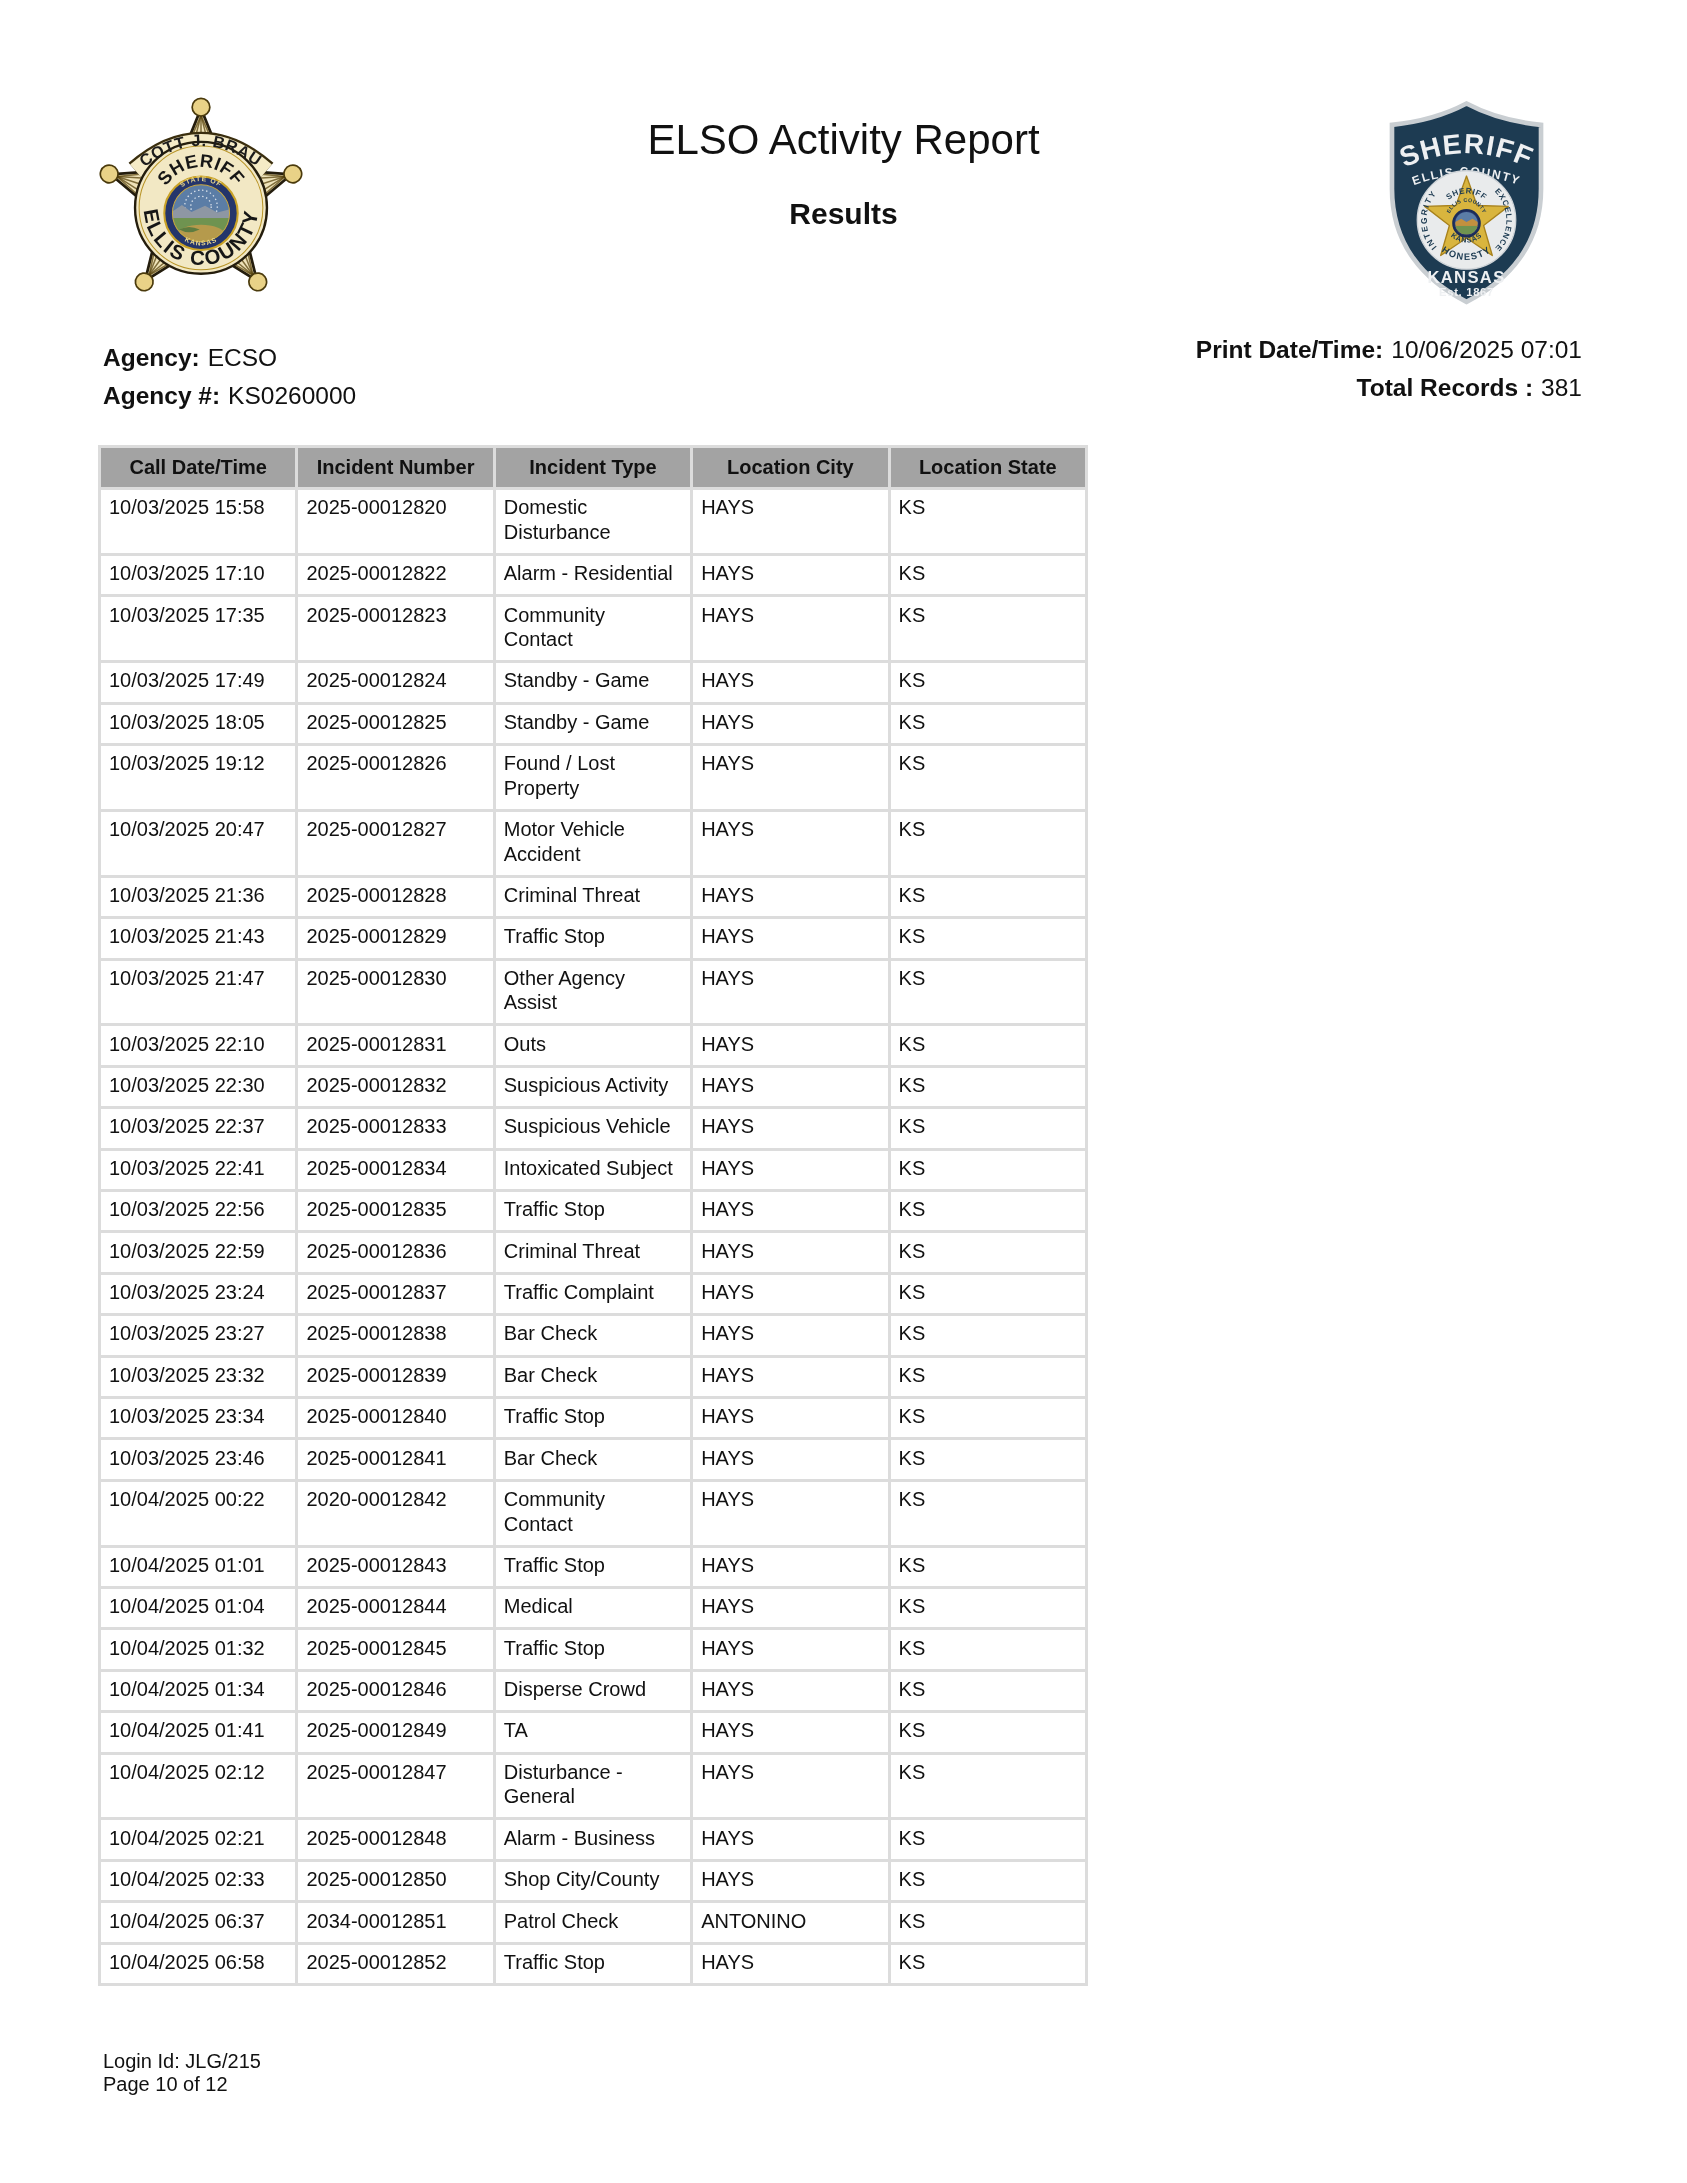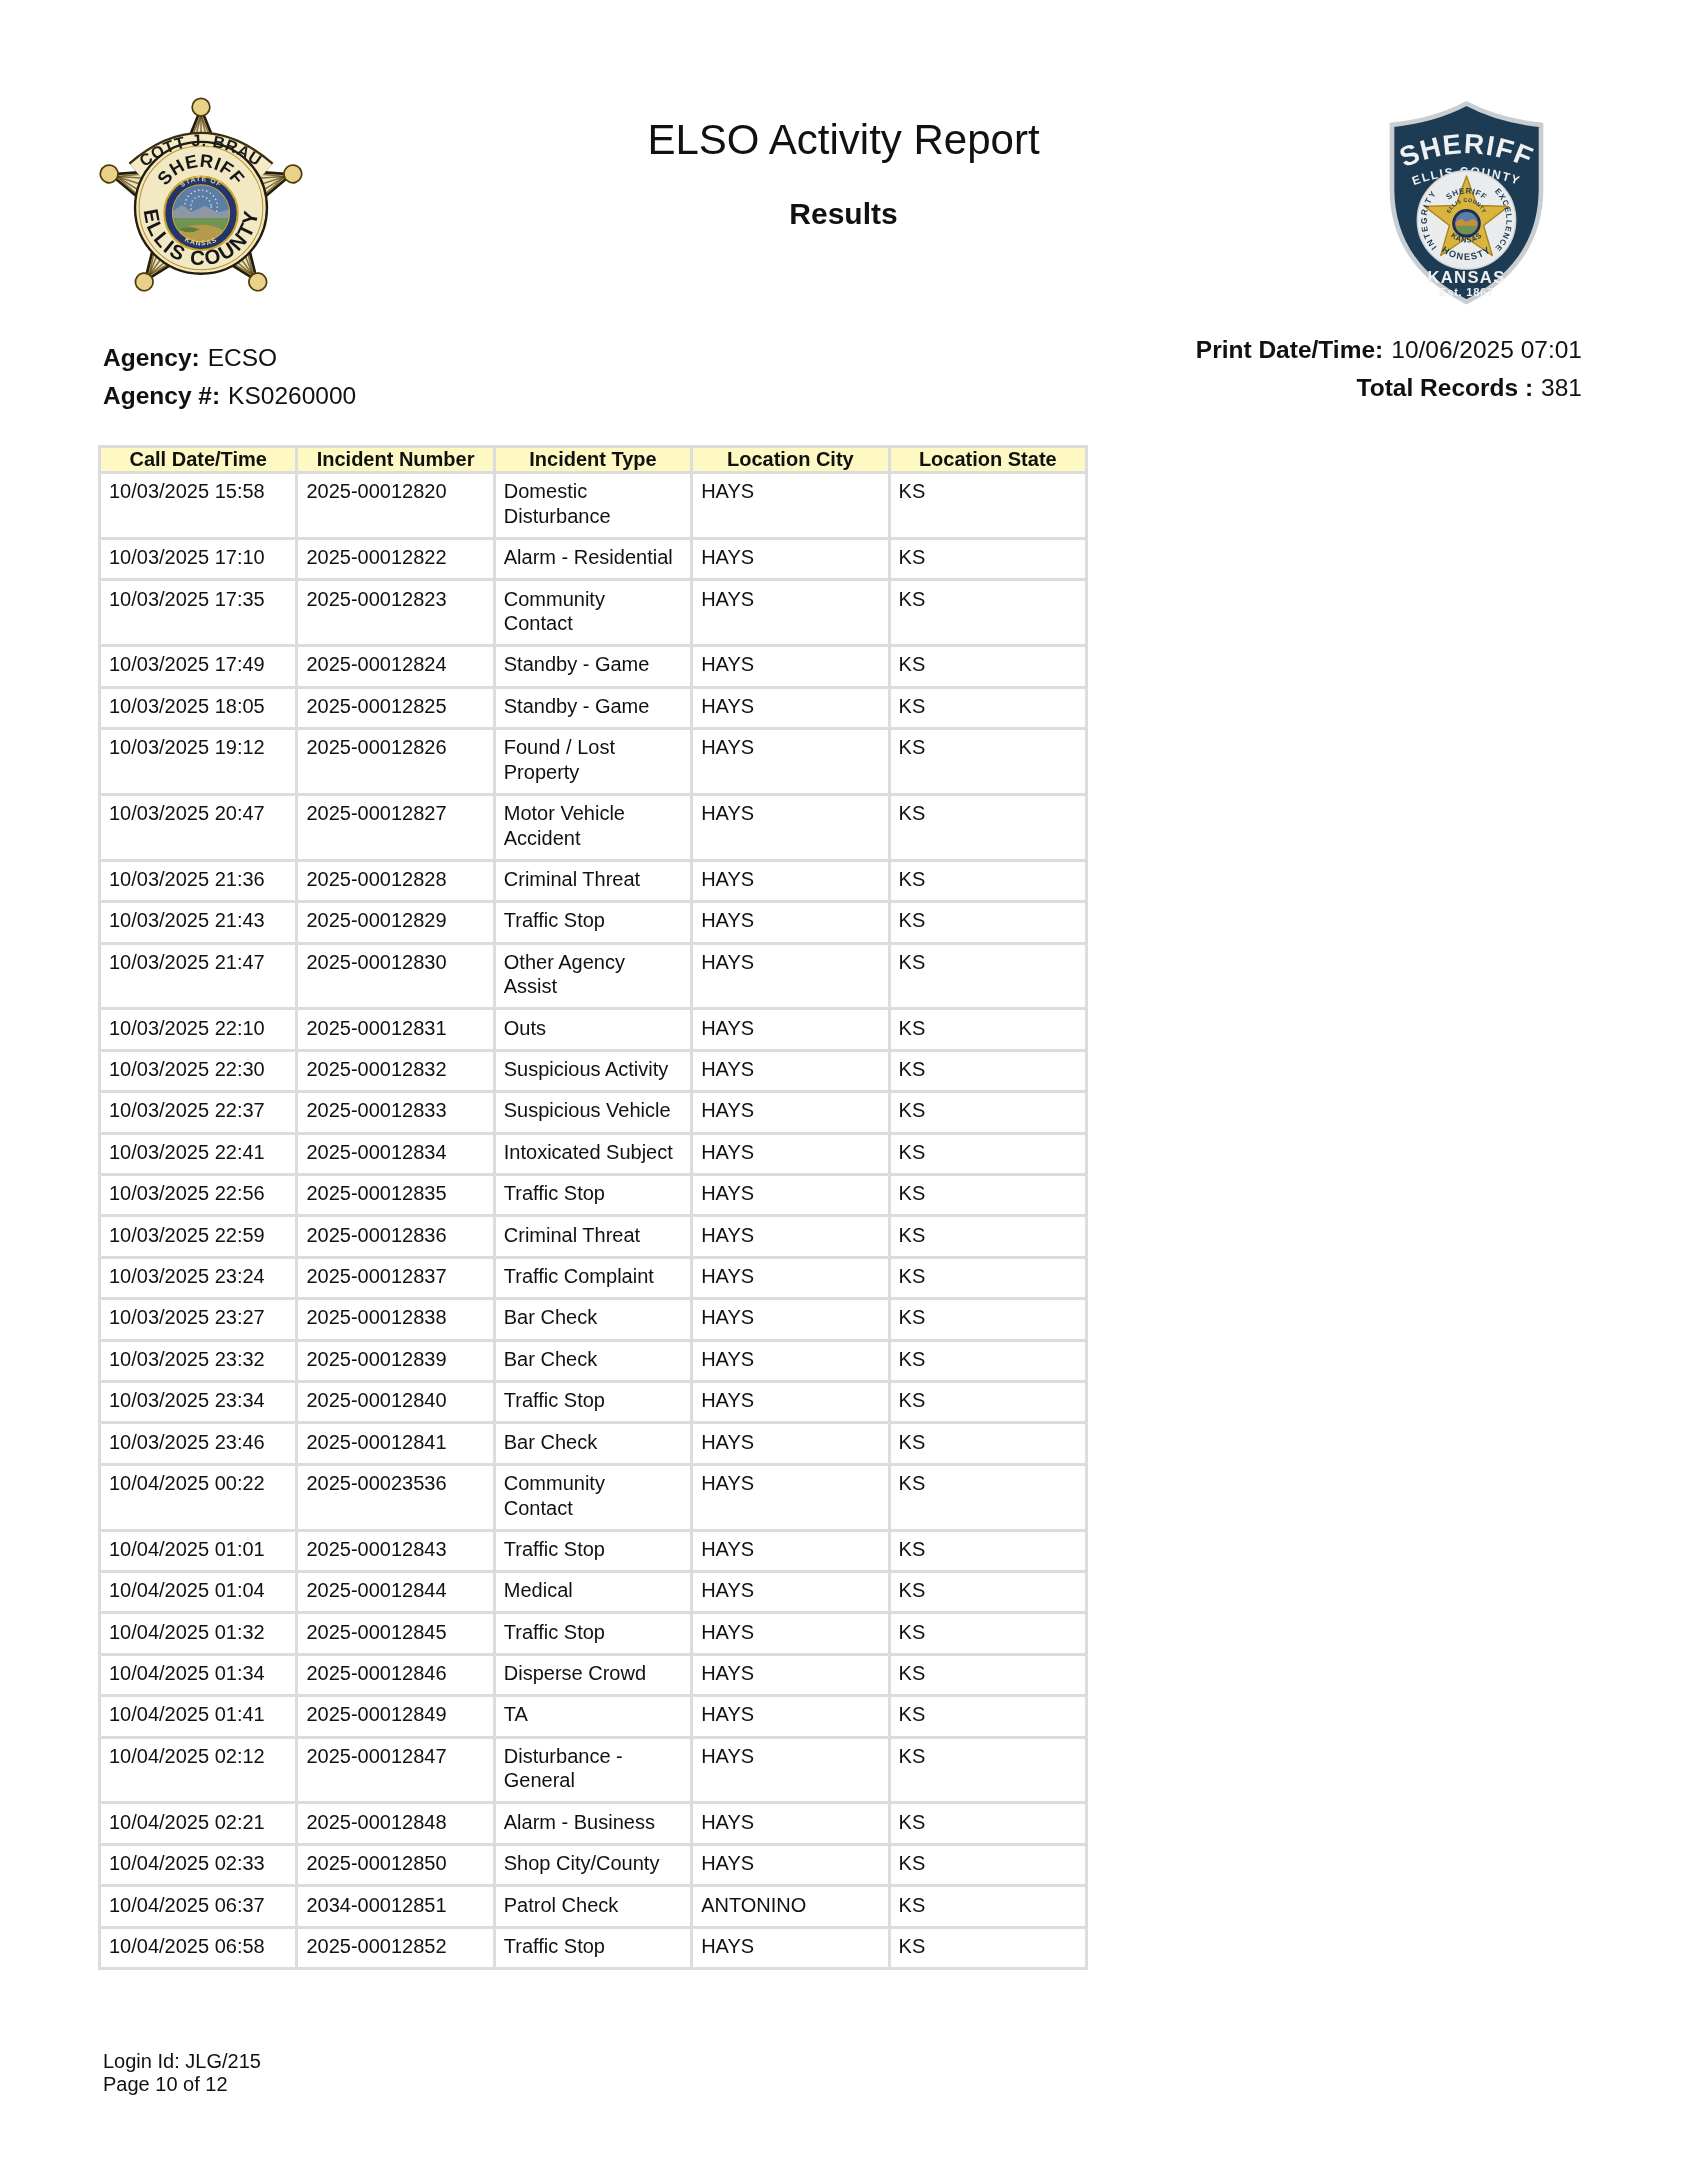--- a/index.html
+++ b/index.html
@@ -24,24 +24,24 @@
   
   .report-table{
     position:absolute;left:98px;top:445px;
     width:990px;
     border-collapse:separate;
     border-spacing:3.3px;
     background:#dcdcdc;
     table-layout:fixed;
   }
   .report-table th{
-    background:#fef9c3;
+    background:#a3a3a3;
     font-size:20px;font-weight:bold;
     text-align:center;vertical-align:middle;
-    height:21px;padding:0 4px;
+    height:21px;padding:8px 4px;
   }
   .report-table td{
     background:#ffffff;
     font-size:20px;
     vertical-align:top;
     text-align:left;
     padding:5.3px 6.6px 8.6px 8px;
     line-height:24.5px;
     white-space:pre-line;
     overflow:hidden;
@@ -370,21 +370,21 @@
         </tr>
         <tr>
           <td>10/03/2025 23:46</td>
           <td>2025-00012841</td>
           <td>Bar Check</td>
           <td>HAYS</td>
           <td>KS</td>
         </tr>
         <tr>
           <td>10/04/2025 00:22</td>
-          <td>2025-00023536</td>
+          <td>2020-00012842</td>
           <td>Community
 Contact</td>
           <td>HAYS</td>
           <td>KS</td>
         </tr>
         <tr>
           <td>10/04/2025 01:01</td>
           <td>2025-00012843</td>
           <td>Traffic Stop</td>
           <td>HAYS</td>

